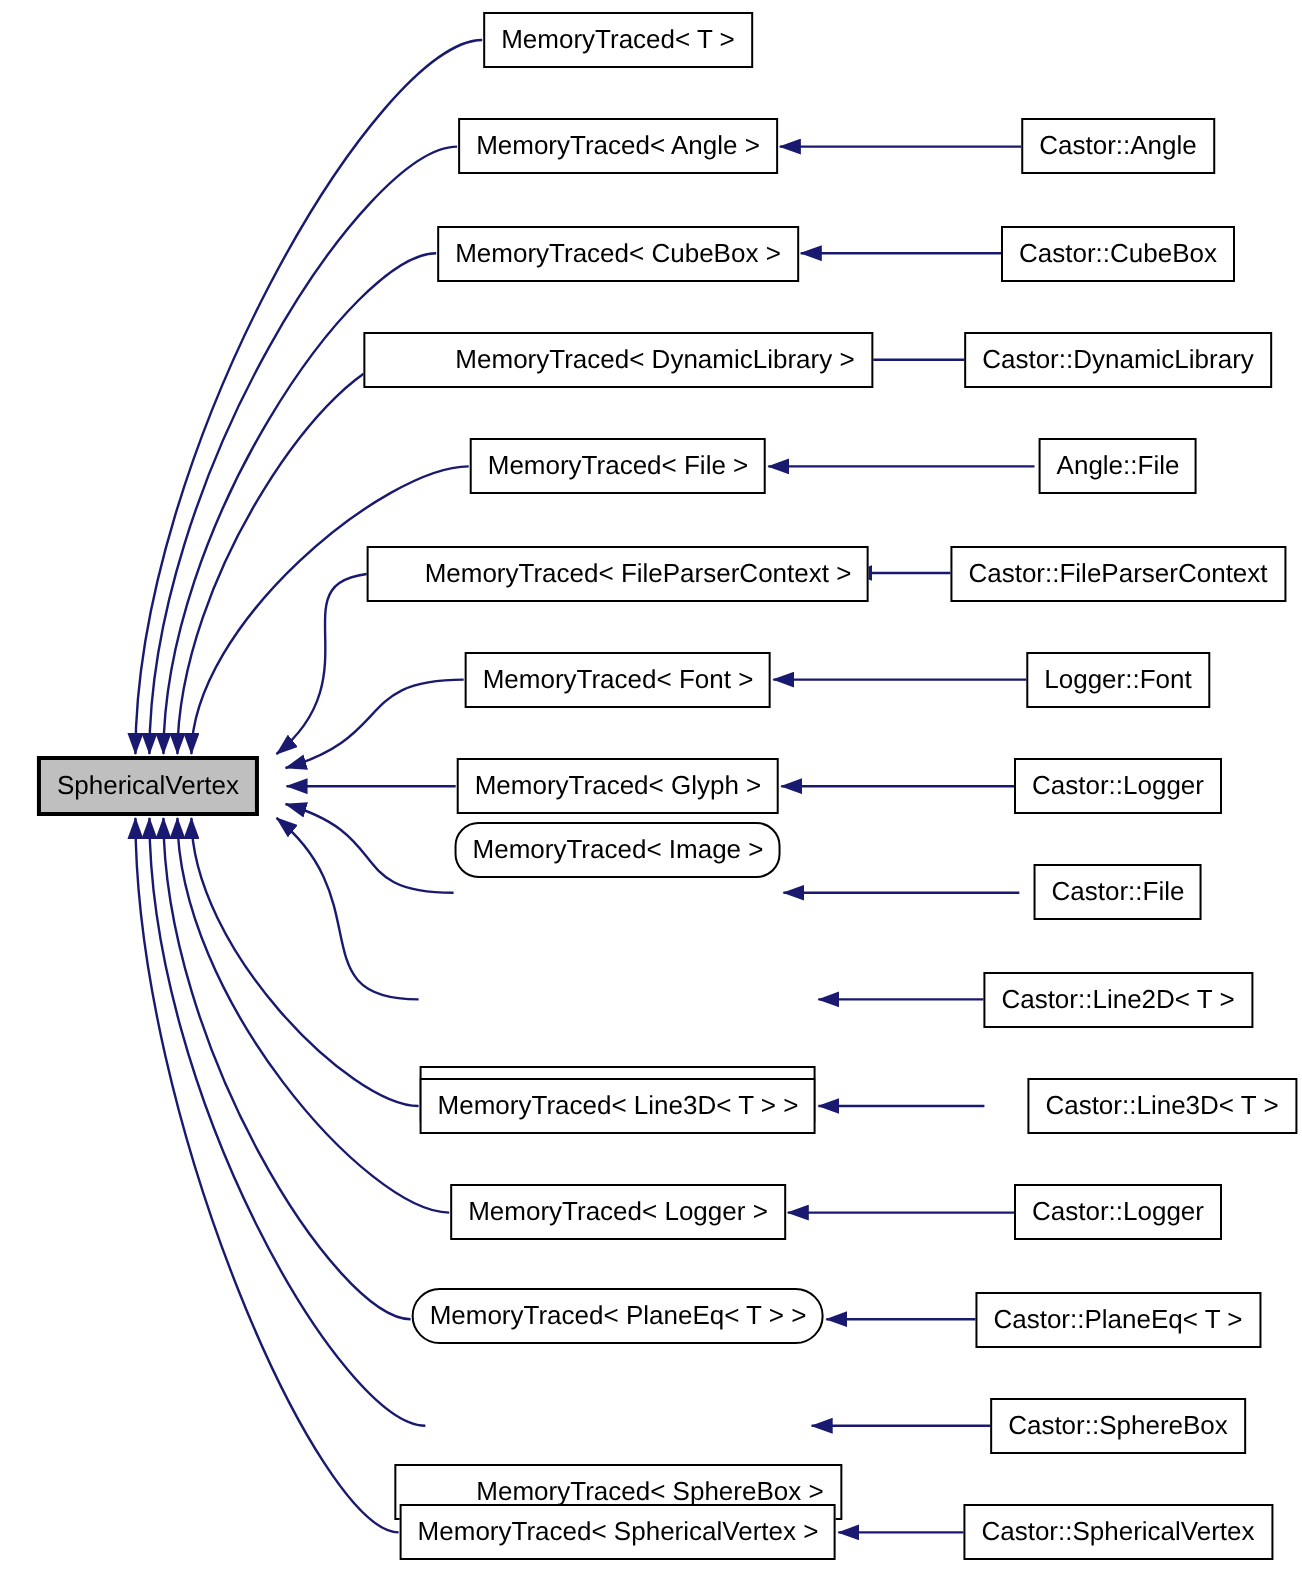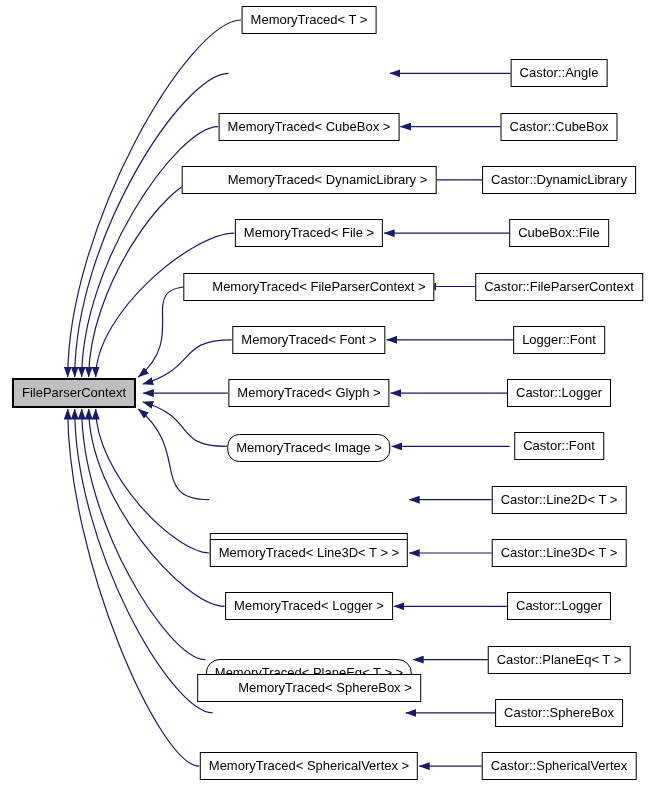--- a/index.html
+++ b/index.html
@@ -66,42 +66,43 @@
       <path d="M224.59375,606.296875 C183.83125,606.296875,88.71875,497.78359375,88.71875,409" fill="none" stroke="#191970" stroke-width="1.2" marker-end="url(#arrowhead)"></path>
       <path d="M507.5,606.296875 L393.90625,606.296875" fill="none" stroke="#191970" stroke-width="1.2" marker-end="url(#arrowhead)"></path>
       <path d="M205.3125,659.59375 C168.234375,659.59375,81.71875,521.7671875,81.71875,409" fill="none" stroke="#191970" stroke-width="1.2" marker-end="url(#arrowhead)"></path>
       <path d="M488.2265625,659.59375 L413.1875,659.59375" fill="none" stroke="#191970" stroke-width="1.2" marker-end="url(#arrowhead)"></path>
       <path d="M212.671875,712.890625 C171.2859375,712.890625,74.71875,545.75078125,74.71875,409" fill="none" stroke="#191970" stroke-width="1.2" marker-end="url(#arrowhead)"></path>
       <path d="M495.578125,712.890625 L405.828125,712.890625" fill="none" stroke="#191970" stroke-width="1.2" marker-end="url(#arrowhead)"></path>
       <path d="M199.3046875,766.1875 C159.82890625,766.1875,67.71875,559,67.71875,409" fill="none" stroke="#191970" stroke-width="1.2" marker-end="url(#arrowhead)"></path>
       <path d="M482.2109375,766.1875 L419.1953125,766.1875" fill="none" stroke="#191970" stroke-width="1.2" marker-end="url(#arrowhead)"></path>
     </svg>
 
-  <div class="node root" id="rootNode" style="left: 74px; top: 393px;">FileParserContext</div>
+  <div class="node root" id="rootNode" style="left: 74px; top: 393px;">SphericalVertex</div>
 <div class="node" style="left: 309px; top: 20px;">MemoryTraced&lt; T &gt;</div>
+    <div class="node" style="left: 309px; top: 73.3px;">MemoryTraced&lt; Angle &gt;</div>
     <div class="node" style="left: 309px; top: 126.6px;">MemoryTraced&lt; CubeBox &gt;</div>
     <div class="node" style="left: 559px; top: 73.3px;">Castor::Angle</div>
     <div class="node" style="left: 559px; top: 126.6px;">Castor::CubeBox</div>
     <div class="node" style="left: 309px; top: 179.9px; padding-left: 45px;">MemoryTraced&lt; DynamicLibrary &gt;</div>
     <div class="node" style="left: 559px; top: 179.9px;">Castor::DynamicLibrary</div>
     <div class="node" style="left: 309px; top: 233.2px;">MemoryTraced&lt; File &gt;</div>
-    <div class="node" style="left: 559px; top: 233.2px;">CubeBox::File</div>
+    <div class="node" style="left: 559px; top: 233.2px;">Angle::File</div>
     <div class="node" style="left: 309px; top: 286.5px; padding-left: 28px;">MemoryTraced&lt; FileParserContext &gt;</div>
     <div class="node" style="left: 559px; top: 286.5px;">Castor::FileParserContext</div>
     <div class="node" style="left: 309px; top: 339.8px; text-align: center;">MemoryTraced&lt; Font &gt;</div>
     <div class="node" style="left: 559px; top: 339.8px;">Logger::Font</div>
     <div class="node" style="left: 309px; top: 393.1px;">MemoryTraced&lt; Glyph &gt;</div>
     <div class="node" style="left: 559px; top: 393.1px;">Castor::Logger</div>
-    <div class="node" style="left: 309px; top: 448px; border-radius: 12px;">MemoryTraced&lt; Image &gt;</div>
-    <div class="node" style="left: 559px; top: 446.4px;">Castor::Font</div>
+    <div class="node" style="left: 309px; top: 425px; border-radius: 12px;">MemoryTraced&lt; Image &gt;</div>
+    <div class="node" style="left: 559px; top: 446.4px;">Castor::File</div>
     <div class="node" style="left: 309px; top: 499.7px; margin-top: 47px;">MemoryTraced&lt; Line2D&lt; T &gt; &gt;</div>
     <div class="node" style="left: 559px; top: 499.7px;">Castor::Line2D&lt; T &gt;</div>
     <div class="node" style="left: 309px; top: 553px;">MemoryTraced&lt; Line3D&lt; T &gt; &gt;</div>
-    <div class="node" style="left: 559px; top: 553px;">Castor::Line3D&lt; T &gt;</div>
+    <div class="node" style="left: 581px; top: 553px;">Castor::Line3D&lt; T &gt;</div>
     <div class="node" style="left: 309px; top: 606.3px;">MemoryTraced&lt; Logger &gt;</div>
     <div class="node" style="left: 559px; top: 606.3px;">Castor::Logger</div>
-    <div class="node" style="left: 309px; top: 673px; border-radius: 14px;">MemoryTraced&lt; PlaneEq&lt; T &gt; &gt;</div>
+    <div class="node" style="left: 309px; top: 658px; border-radius: 14px;">MemoryTraced&lt; PlaneEq&lt; T &gt; &gt;</div>
     <div class="node" style="left: 559px; top: 659.6px;">Castor::PlaneEq&lt; T &gt;</div>
-    <div class="node" style="left: 309px; top: 688px; padding-left: 40px;">MemoryTraced&lt; SphereBox &gt;</div>
+    <div class="node" style="left: 309px; top: 746px; padding-left: 40px;">MemoryTraced&lt; SphereBox &gt;</div>
     <div class="node" style="left: 559px; top: 712.9px;">Castor::SphereBox</div>
     <div class="node" style="left: 309px; top: 766.2px;">MemoryTraced&lt; SphericalVertex &gt;</div>
     <div class="node" style="left: 559px; top: 766.2px; text-align: center;">Castor::SphericalVertex</div>
   </div>
 
 </body></html>

